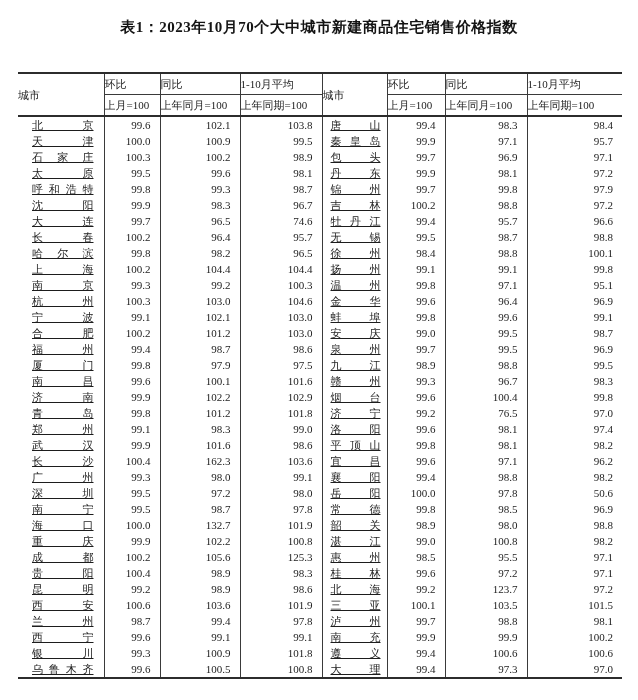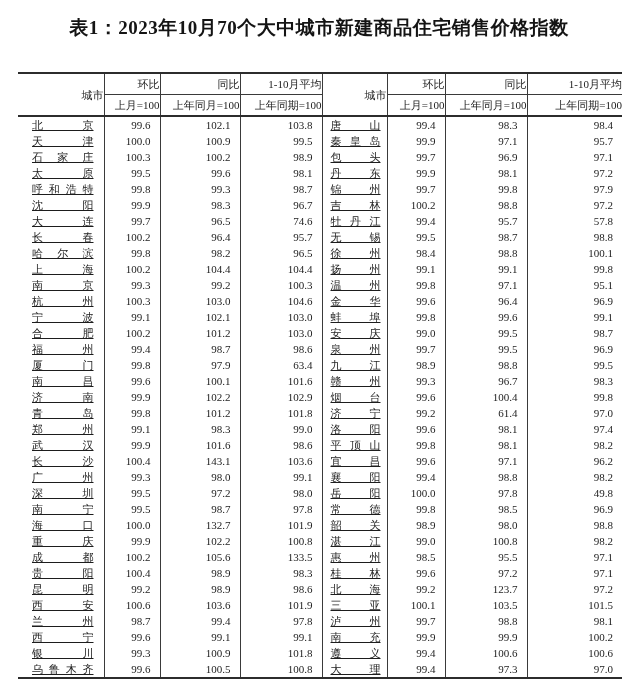--- a/index.html
+++ b/index.html
@@ -13,38 +13,38 @@
   }
   .page {
     width: 638px;
     height: 700px;
     overflow: hidden;
     position: relative;
   }
   .title {
     margin-top: 18px;
     text-align: center;
-    font-size: 19px;
+    font-size: 15px;
     font-weight: bold;
     line-height: 19px;
     color: #141414;
     letter-spacing: 0.5px;
   }
   table.idx {
     margin: 35px 0 0 18px;
     width: 604px;
     border-collapse: collapse;
     table-layout: fixed;
     border-top: 2px solid #2c2c2c;
     border-bottom: 2px solid #2c2c2c;
     font-size: 11px;
   }
   thead th {
     font-weight: normal;
-    text-align: right;
+    text-align: left;
     height: 20px;
     line-height: 20px;
     border-left: 1px solid #3a3a3a;
     border-right: 1px solid #3a3a3a;
     padding: 0;
     overflow: hidden;
     white-space: nowrap;
   }
   thead tr.top th.split {
     border-bottom: 1px solid #3a3a3a;
@@ -174,21 +174,21 @@
           <td class="num">97.2</td>
         </tr>
         <tr>
           <td class="city l">大连</td>
           <td class="num">99.7</td>
           <td class="num">96.5</td>
           <td class="num">74.6</td>
           <td class="city r">牡丹江</td>
           <td class="num">99.4</td>
           <td class="num">95.7</td>
-          <td class="num">57.8</td>
+          <td class="num">96.6</td>
         </tr>
         <tr>
           <td class="city l">长春</td>
           <td class="num">100.2</td>
           <td class="num">96.4</td>
           <td class="num">95.7</td>
           <td class="city r">无锡</td>
           <td class="num">99.5</td>
           <td class="num">98.7</td>
           <td class="num">98.8</td>
@@ -260,21 +260,21 @@
           <td class="num">98.6</td>
           <td class="city r">泉州</td>
           <td class="num">99.7</td>
           <td class="num">99.5</td>
           <td class="num">96.9</td>
         </tr>
         <tr>
           <td class="city l">厦门</td>
           <td class="num">99.8</td>
           <td class="num">97.9</td>
-          <td class="num">63.4</td>
+          <td class="num">97.5</td>
           <td class="city r">九江</td>
           <td class="num">98.9</td>
           <td class="num">98.8</td>
           <td class="num">99.5</td>
         </tr>
         <tr>
           <td class="city l">南昌</td>
           <td class="num">99.6</td>
           <td class="num">100.1</td>
           <td class="num">101.6</td>
@@ -293,21 +293,21 @@
           <td class="num">100.4</td>
           <td class="num">99.8</td>
         </tr>
         <tr>
           <td class="city l">青岛</td>
           <td class="num">99.8</td>
           <td class="num">101.2</td>
           <td class="num">101.8</td>
           <td class="city r">济宁</td>
           <td class="num">99.2</td>
-          <td class="num">61.4</td>
+          <td class="num">76.5</td>
           <td class="num">97.0</td>
         </tr>
         <tr>
           <td class="city l">郑州</td>
           <td class="num">99.1</td>
           <td class="num">98.3</td>
           <td class="num">99.0</td>
           <td class="city r">洛阳</td>
           <td class="num">99.6</td>
           <td class="num">98.1</td>
@@ -319,21 +319,21 @@
           <td class="num">101.6</td>
           <td class="num">98.6</td>
           <td class="city r">平顶山</td>
           <td class="num">99.8</td>
           <td class="num">98.1</td>
           <td class="num">98.2</td>
         </tr>
         <tr>
           <td class="city l">长沙</td>
           <td class="num">100.4</td>
-          <td class="num">143.1</td>
+          <td class="num">162.3</td>
           <td class="num">103.6</td>
           <td class="city r">宜昌</td>
           <td class="num">99.6</td>
           <td class="num">97.1</td>
           <td class="num">96.2</td>
         </tr>
         <tr>
           <td class="city l">广州</td>
           <td class="num">99.3</td>
           <td class="num">98.0</td>
@@ -344,21 +344,21 @@
           <td class="num">98.2</td>
         </tr>
         <tr>
           <td class="city l">深圳</td>
           <td class="num">99.5</td>
           <td class="num">97.2</td>
           <td class="num">98.0</td>
           <td class="city r">岳阳</td>
           <td class="num">100.0</td>
           <td class="num">97.8</td>
-          <td class="num">49.8</td>
+          <td class="num">50.6</td>
         </tr>
         <tr>
           <td class="city l">南宁</td>
           <td class="num">99.5</td>
           <td class="num">98.7</td>
           <td class="num">97.8</td>
           <td class="city r">常德</td>
           <td class="num">99.8</td>
           <td class="num">98.5</td>
           <td class="num">96.9</td>
@@ -380,21 +380,21 @@
           <td class="num">100.8</td>
           <td class="city r">湛江</td>
           <td class="num">99.0</td>
           <td class="num">100.8</td>
           <td class="num">98.2</td>
         </tr>
         <tr>
           <td class="city l">成都</td>
           <td class="num">100.2</td>
           <td class="num">105.6</td>
-          <td class="num">133.5</td>
+          <td class="num">125.3</td>
           <td class="city r">惠州</td>
           <td class="num">98.5</td>
           <td class="num">95.5</td>
           <td class="num">97.1</td>
         </tr>
         <tr>
           <td class="city l">贵阳</td>
           <td class="num">100.4</td>
           <td class="num">98.9</td>
           <td class="num">98.3</td>

